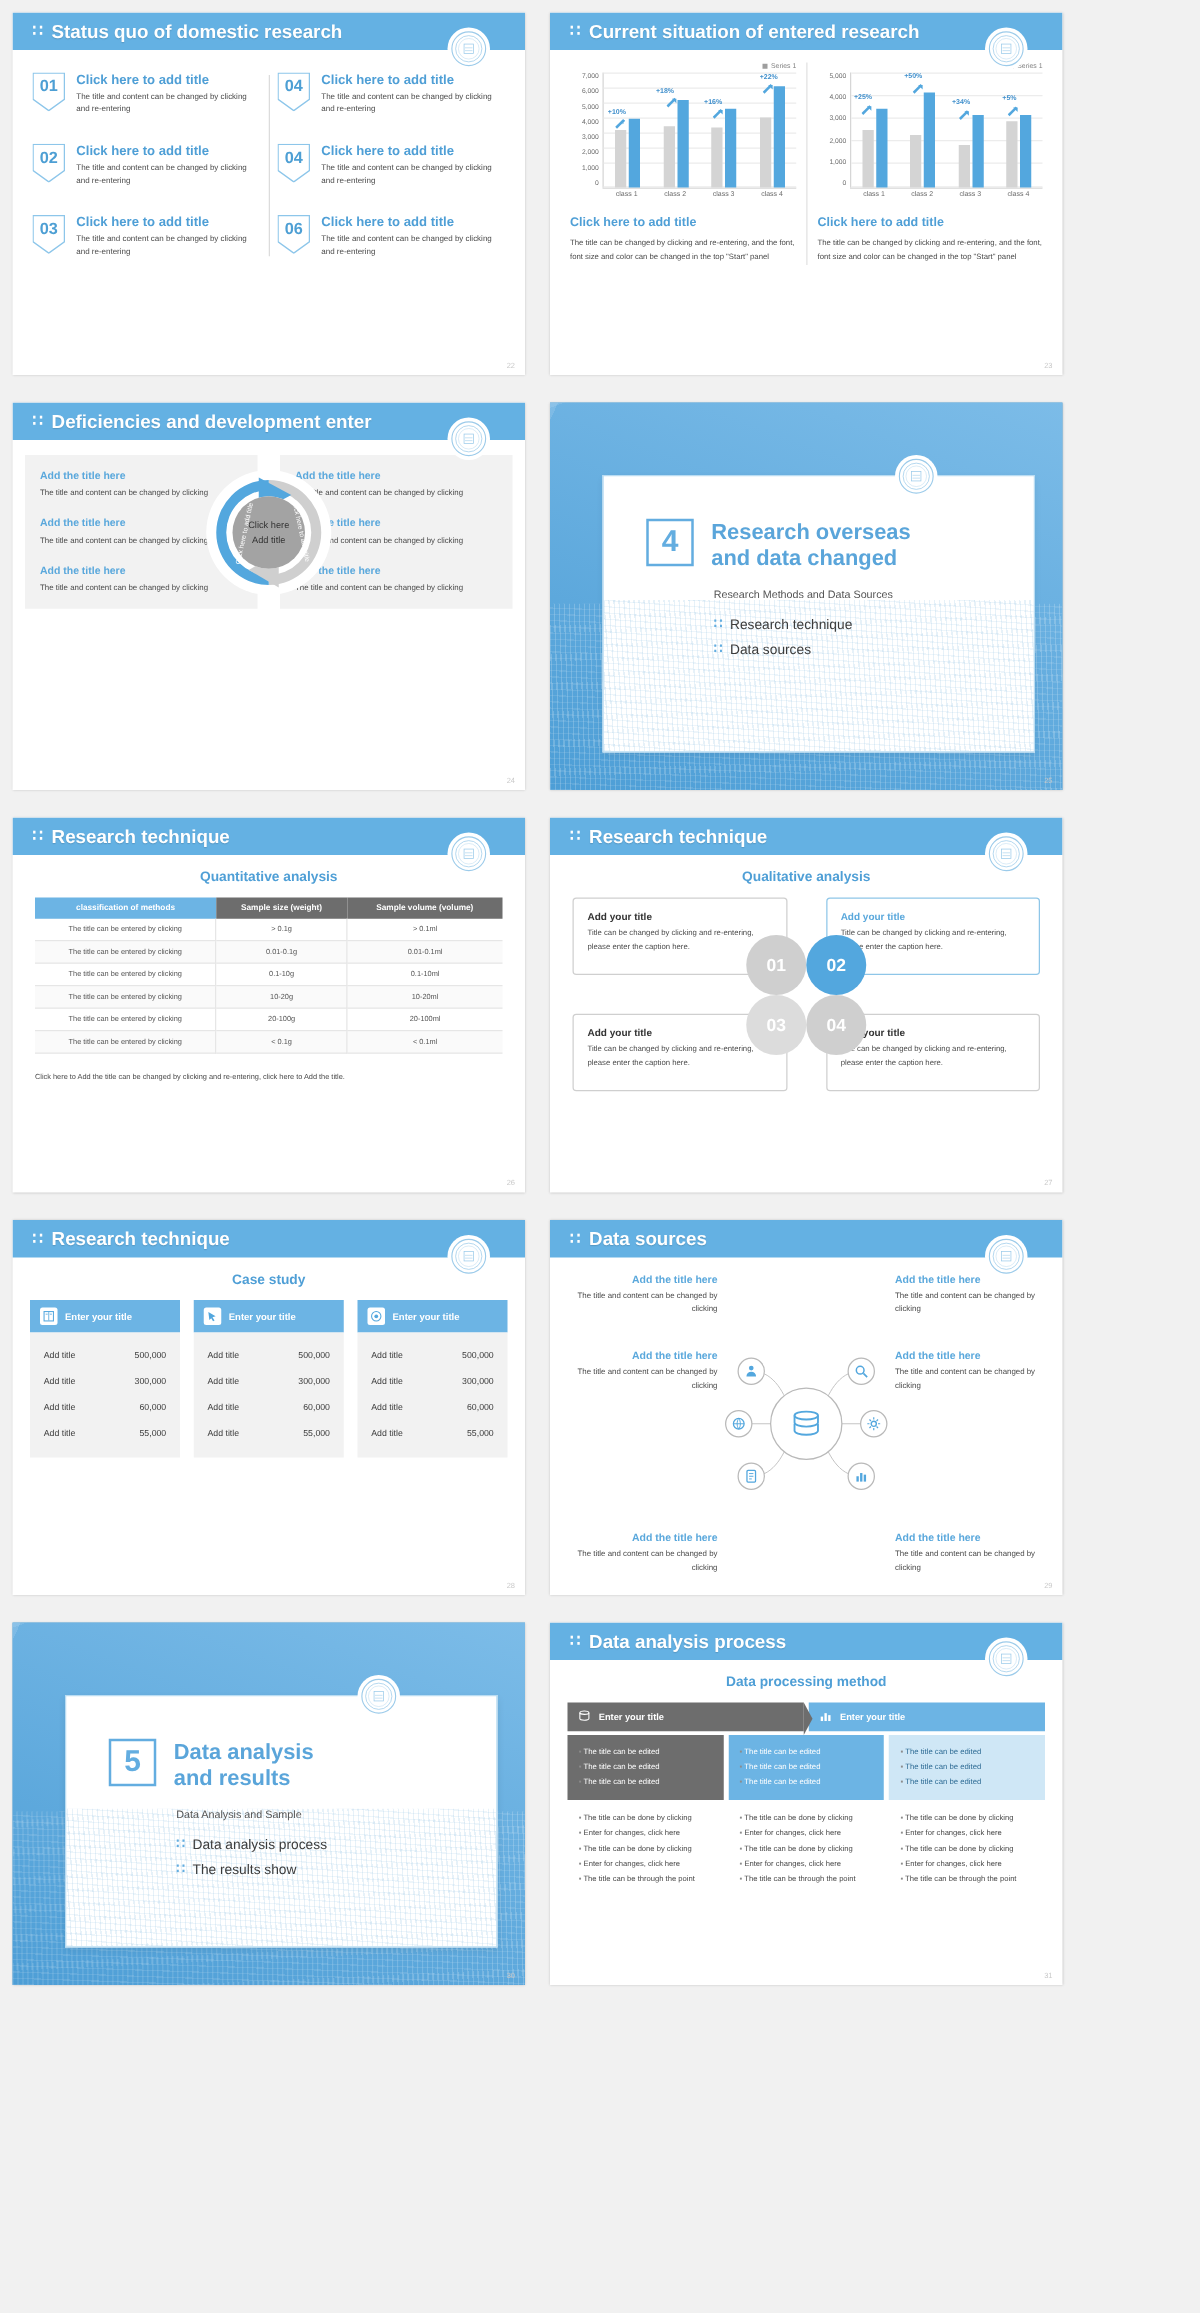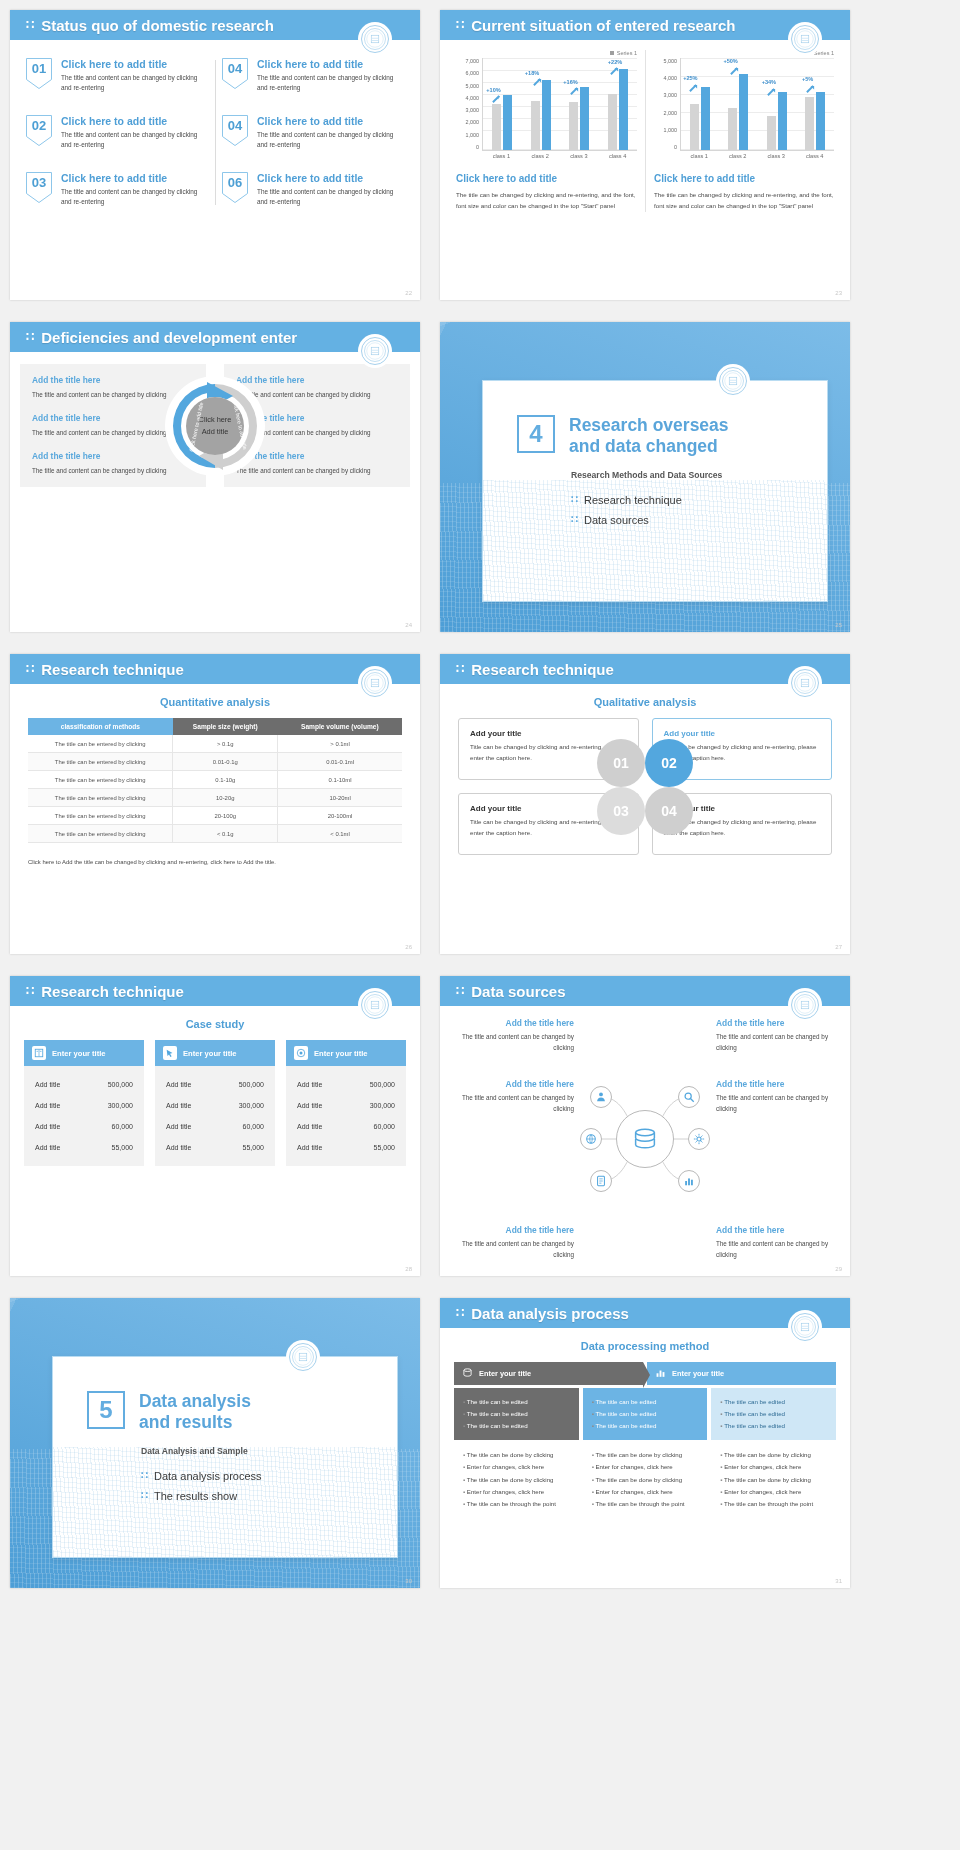--- a/index.html
+++ b/index.html
@@ -129,21 +129,21 @@
       repeating-linear-gradient(86deg, rgba(120,180,220,0.18) 0 1px, transparent 1px 4px),
       repeating-linear-gradient(4deg, rgba(120,180,220,0.13) 0 1px, transparent 1px 5px);
   }
   .crow { display:flex; gap:14px; align-items:flex-start; position:relative; z-index:2; }
   .cnum {
     width:38px; height:38px; border:2px solid #63ade0;
     display:flex; align-items:center; justify-content:center;
     color:#63ade0; font-size:24px; font-weight:bold;
   }
   .ctitle { font-size:17.5px; line-height:1.22; color:#5aa5da; font-weight:bold; }
-  .csub { font-size:8.6px; color:#555; font-weight:bold; margin:12px 0 0 54px; position:relative; z-index:2;}
+  .csub { font-size:8.6px; color:#555; font-weight:normal; margin:12px 0 0 54px; position:relative; z-index:2;}
   .clist { margin:14px 0 0 54px; position:relative; z-index:2; }
   .cli { display:flex; align-items:center; gap:7px; margin-bottom:8px; }
   .cli .d { color:#63ade0; font-size:11px; font-weight:bold; letter-spacing:-1px; line-height:0.8;}
   .cli span.t { font-size:11px; color:#3b3b3b; }
   
   .s5 { padding:42px 18px 10px 18px; }
   .center-t { text-align:center; font-size:11px; color:#4f9fd6; font-weight:bold; margin-bottom:10px; }
   table.q { width:100%; border-collapse:collapse; }
   table.q th {
     font-size:6.6px; color:#fff; font-weight:bold; padding:5px 2px; text-align:center;
@@ -153,21 +153,21 @@
   table.q td {
     font-size:5.9px; color:#555; text-align:center; padding:5.5px 2px;
     border-bottom:1px solid #e6e6e6;
   }
   table.q td:first-child { border-right:1px solid #e6e6e6; }
   table.q td:nth-child(2) { border-right:1px solid #e6e6e6; }
   table.q tbody tr:nth-child(even) { background:#fafafa; }
   .s5note { font-size:5.9px; color:#4a4a4a; margin-top:16px; }
   
   .s6 { padding:42px 18px 10px 18px; position:relative; }
-  .q-grid { display:grid; grid-template-columns:1fr 1fr; gap:13px; position:relative; }
+  .q-grid { display:grid; grid-template-columns:1fr 1fr; gap:31px; position:relative; }
   .qcard { border:1px solid #cfcfcf; border-radius:3px; padding:10px 11px; min-height:62px; }
   .qcard.hl { border-color:#8ec6e8; }
   .qcard h4 { font-size:8px; font-weight:bold; color:#333; margin-bottom:4px; }
   .qcard.hl h4 { color:#5aa8dc; }
   .qcard p { font-size:6.2px; color:#4a4a4a; line-height:1.7; }
   .qcirc { position:absolute; left:50%; top:50%; transform:translate(-50%,-50%); width:96px; height:96px; }
   .qb {
     position:absolute; width:48px; height:48px; border-radius:50%;
     display:flex; align-items:center; justify-content:center;
     font-size:14px; font-weight:bold; color:#fff;

